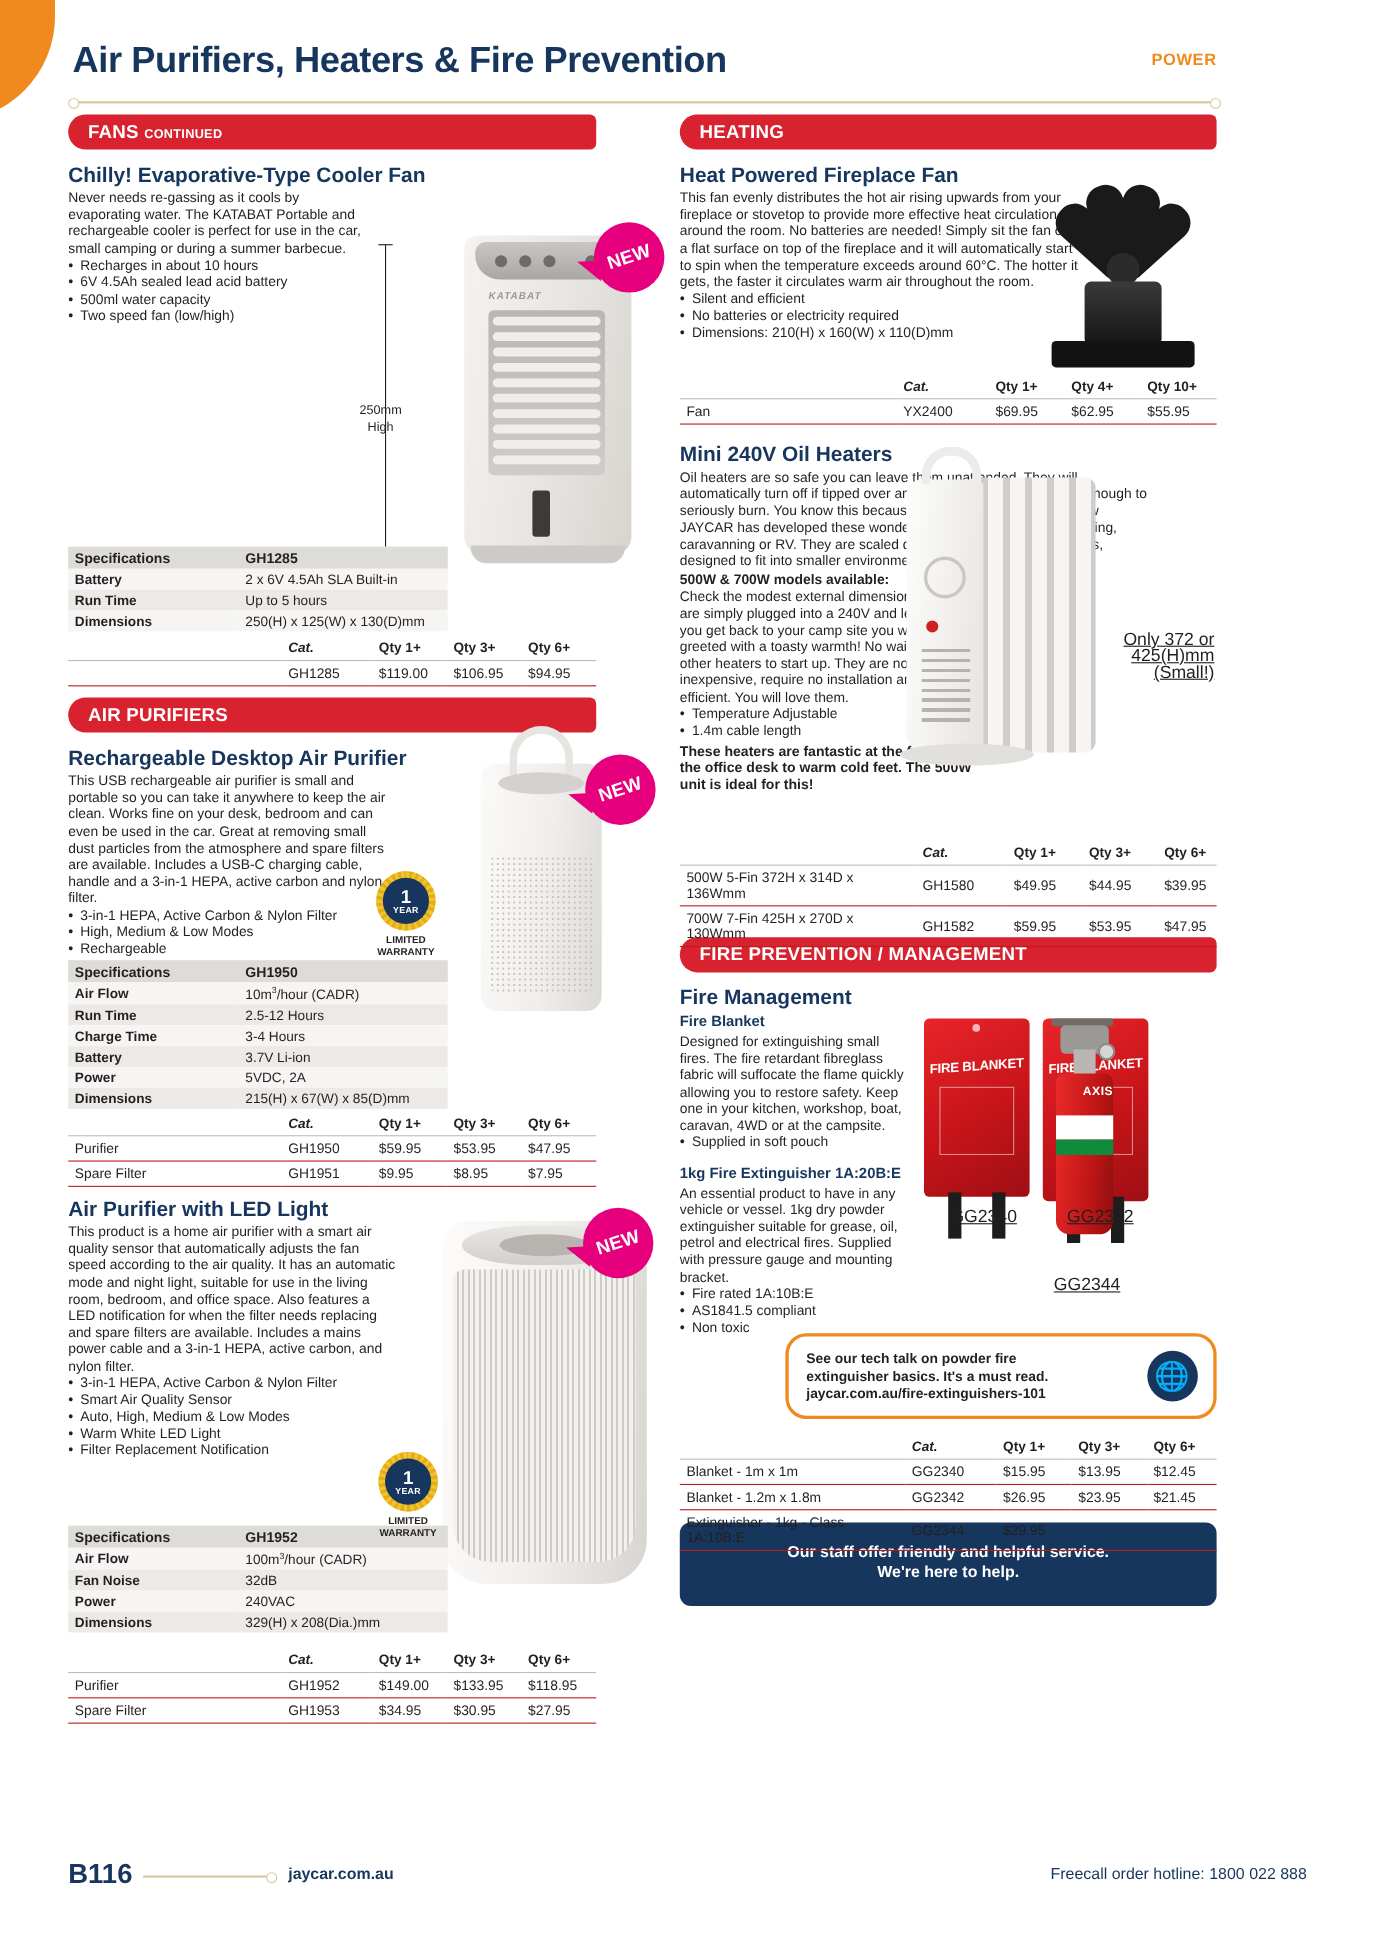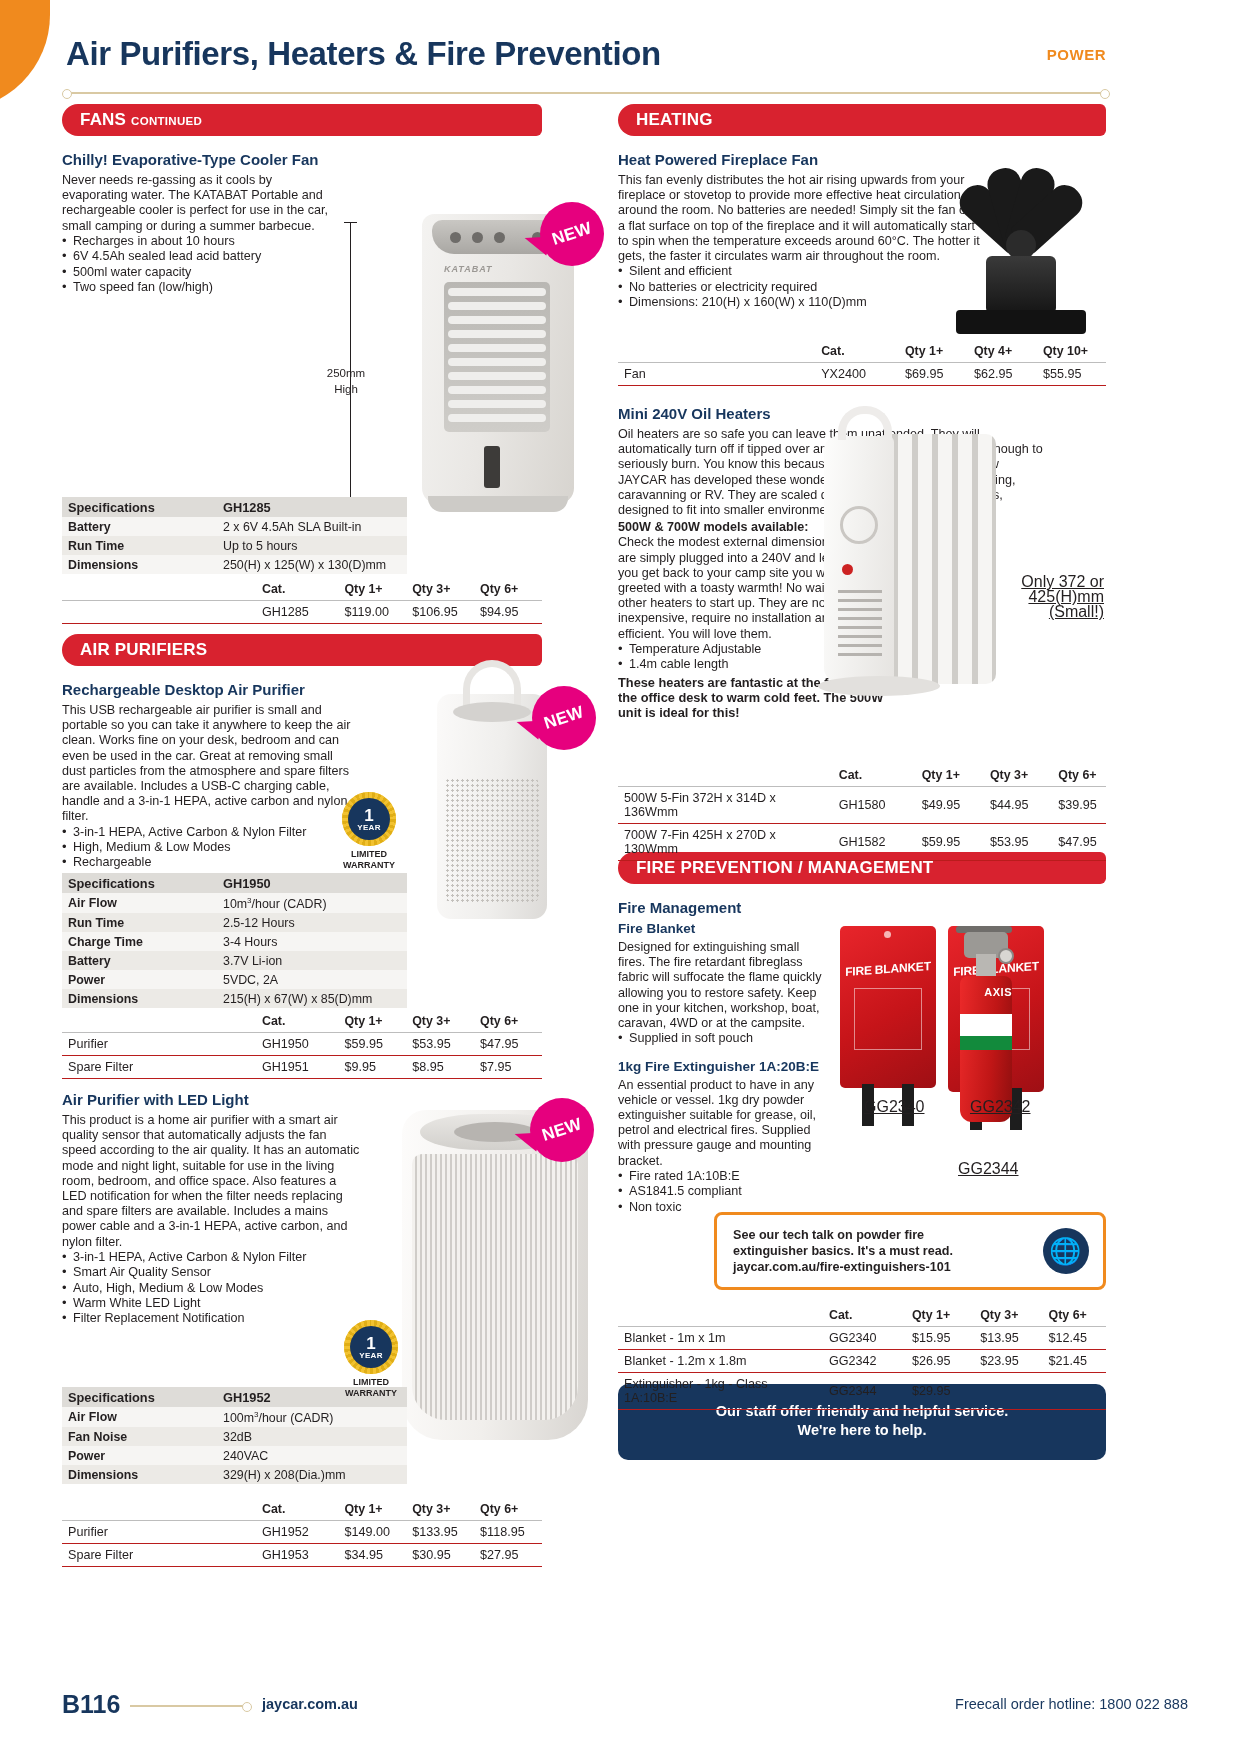--- a/index.html
+++ b/index.html
@@ -64,21 +64,21 @@
     margin-bottom: 14px;
     font-family: "Liberation Sans", sans-serif;
     white-space: nowrap;
     overflow: hidden;
   }
   .cat-bar .sub { font-size: 11.5px; font-weight: bold; letter-spacing: 0.3px; }
 
   
   .prod { position: relative; margin-bottom: 6px; }
   .prod-title {
-    color: #17365d; font-size: 15px; font-weight: bold;
+    color: #17365d; font-size: 19px; font-weight: bold;
     margin-bottom: 3px; line-height: 20px;
   }
   .prod-sub {
     color: #17365d; font-size: 13.5px; font-weight: bold; margin-bottom: 4px;
   }
   .prod-body {
     font-size: 12.6px; line-height: 15.2px; color: #231f20;
   }
   .prod-body.narrow { width: 300px; }
   .prod-body.w290 { width: 292px; }
@@ -108,21 +108,21 @@
     font-size: 12.6px;
   }
   table.price th {
     font-weight: bold; text-align: left; padding: 2px 6px 4px 6px;
     border-bottom: 1px solid #bdbdbd; font-size: 12.4px;
   }
   table.price td {
     padding: 4px 6px; border-bottom: 1px solid #b91c1c; font-size: 12.6px;
   }
   table.price .c-desc { width: 40%; }
-  table.price .c-cat  { width: 17%; }
+  table.price .c-cat  { width: 17%; font-style: italic; }
   table.price .c-q    { width: 14%; }
 
   
   .new-burst {
     position: absolute; width: 64px; height: 64px; z-index: 6;
   }
   .new-burst .disc {
     position: absolute; inset: 0;
     background: #e6007e; border-radius: 50%;
   }
@@ -375,21 +375,21 @@
   .ext .brandtxt {
     position: absolute; left: 6px; top: 68px; width: 52px; text-align: center;
     color: #fff; font-size: 11px; font-weight: bold; letter-spacing: 0.5px;
   }
   .partlbl {
     position: absolute; font-size: 16px; color: #231f20; text-decoration: underline;
   }
 
   
   .techbox {
-    position: relative; border: 3px solid #f08a1e; border-radius: 8px;
+    position: relative; border: 3px solid #f08a1e; border-radius: 19px;
     padding: 12px 58px 12px 16px; margin-top: 14px;
     min-height: 72px;
   }
   .techbox .t {
     font-size: 12.6px; font-weight: bold; line-height: 16px; color: #231f20;
   }
   .globe {
     position: absolute; right: 14px; top: 50%; transform: translateY(-50%);
     width: 46px; height: 46px; border-radius: 50%;
     background: #17365d; color: #fff;

